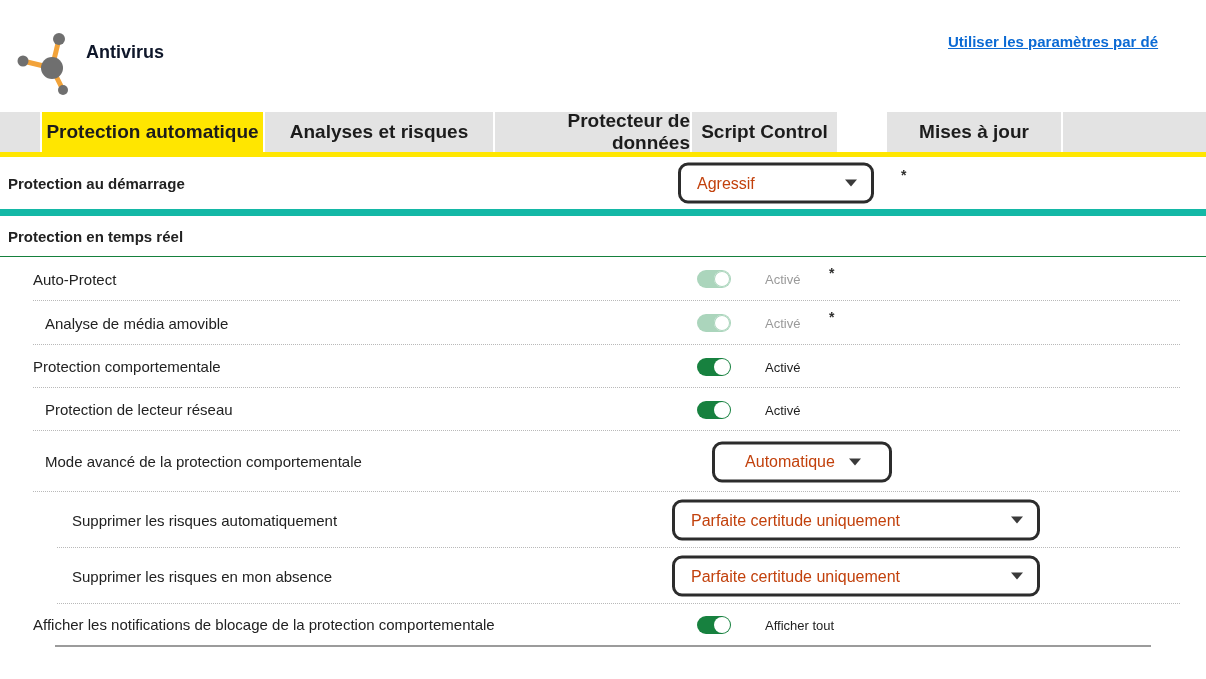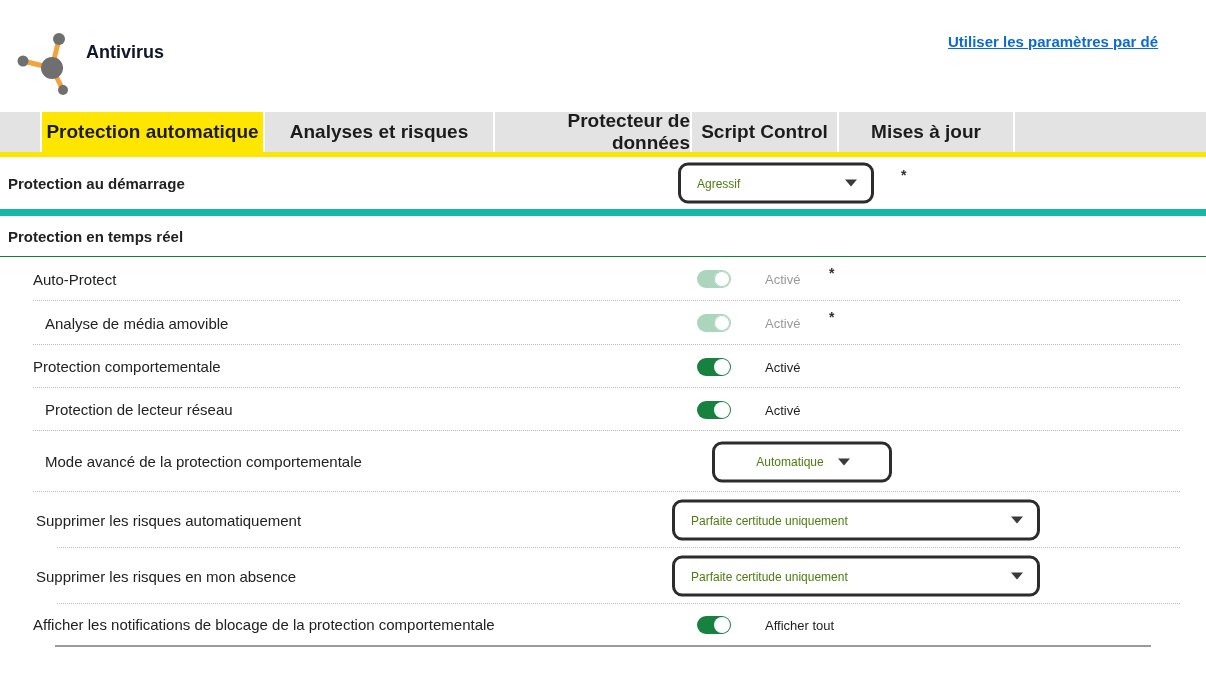--- a/index.html
+++ b/index.html
@@ -33,31 +33,31 @@
   .tab-filler.right { flex: 1; }
   .tab {
     background: #e3e3e3; color: #1c1c1c;
     font-size: 19px; font-weight: 700;
     display: flex; align-items: center; justify-content: center;
     cursor: pointer;
     text-align: right;
   }
   .tab.active { background: #ffe600; }
   .t0 { width: 221px; } .t1 { width: 228px; } .t2 { width: 195px; }
-  .t3 { width: 145px; } .t4 { width: 174px; }
+  .t3 { width: 145px; } .t4 { width: 174px; margin-left: 48px; }
   .yellow-bar { height: 5px; background: #ffe600; }
 
   
   .row { position: relative; display: flex; align-items: center; }
   .row .label { font-size: 15px; color: #222; }
   .bold { font-weight: 700; color: #111; }
   .ind0 { padding-left: 8px; }
   .ind1 { padding-left: 33px; }
   .ind2 { padding-left: 45px; }
-  .ind3 { padding-left: 36px; }
+  .ind3 { padding-left: 72px; }
 
   .row-startup  { height: 59px; border-bottom: 7px solid #14b8a6; }
   .row-section  { height: 41px; border-bottom: 1px solid #15803d; }
   .row-toggle   { height: 44px; }
   .row-toggle2  { height: 43px; }
   .row-dd-md    { height: 61px; }
   .row-dd-lg    { height: 56px; }
   .row-last     { height: 41px; }
 
   .divider {
@@ -73,21 +73,21 @@
   }
 
   
   .dropdown {
     position: absolute; top: 50%; transform: translateY(-50%);
     height: 41px; background: #fff;
     border: 3px solid #2c2c2c; border-radius: 10px;
     display: flex; align-items: center; justify-content: space-between;
     padding: 0 14px 0 16px; cursor: pointer;
   }
-  .dropdown .dd-value { font-size: 12px; color: #4d7c0f; white-space: nowrap; }
+  .dropdown .dd-value { font-size: 16px; color: #c2410c; white-space: nowrap; }
   .caret {
     width: 0; height: 0; margin-left: 14px;
     border-left: 6px solid transparent; border-right: 6px solid transparent;
     border-top: 7px solid #3a3a3a;
   }
   .dd-startup { left: 678px; width: 196px; }
   .dd-mode    { left: 712px; width: 180px; justify-content: center; }
   .dd-wide    { left: 672px; width: 368px; }
 
   .asterisk { color: #30302f; font-weight: 700; font-size: 14px; }

